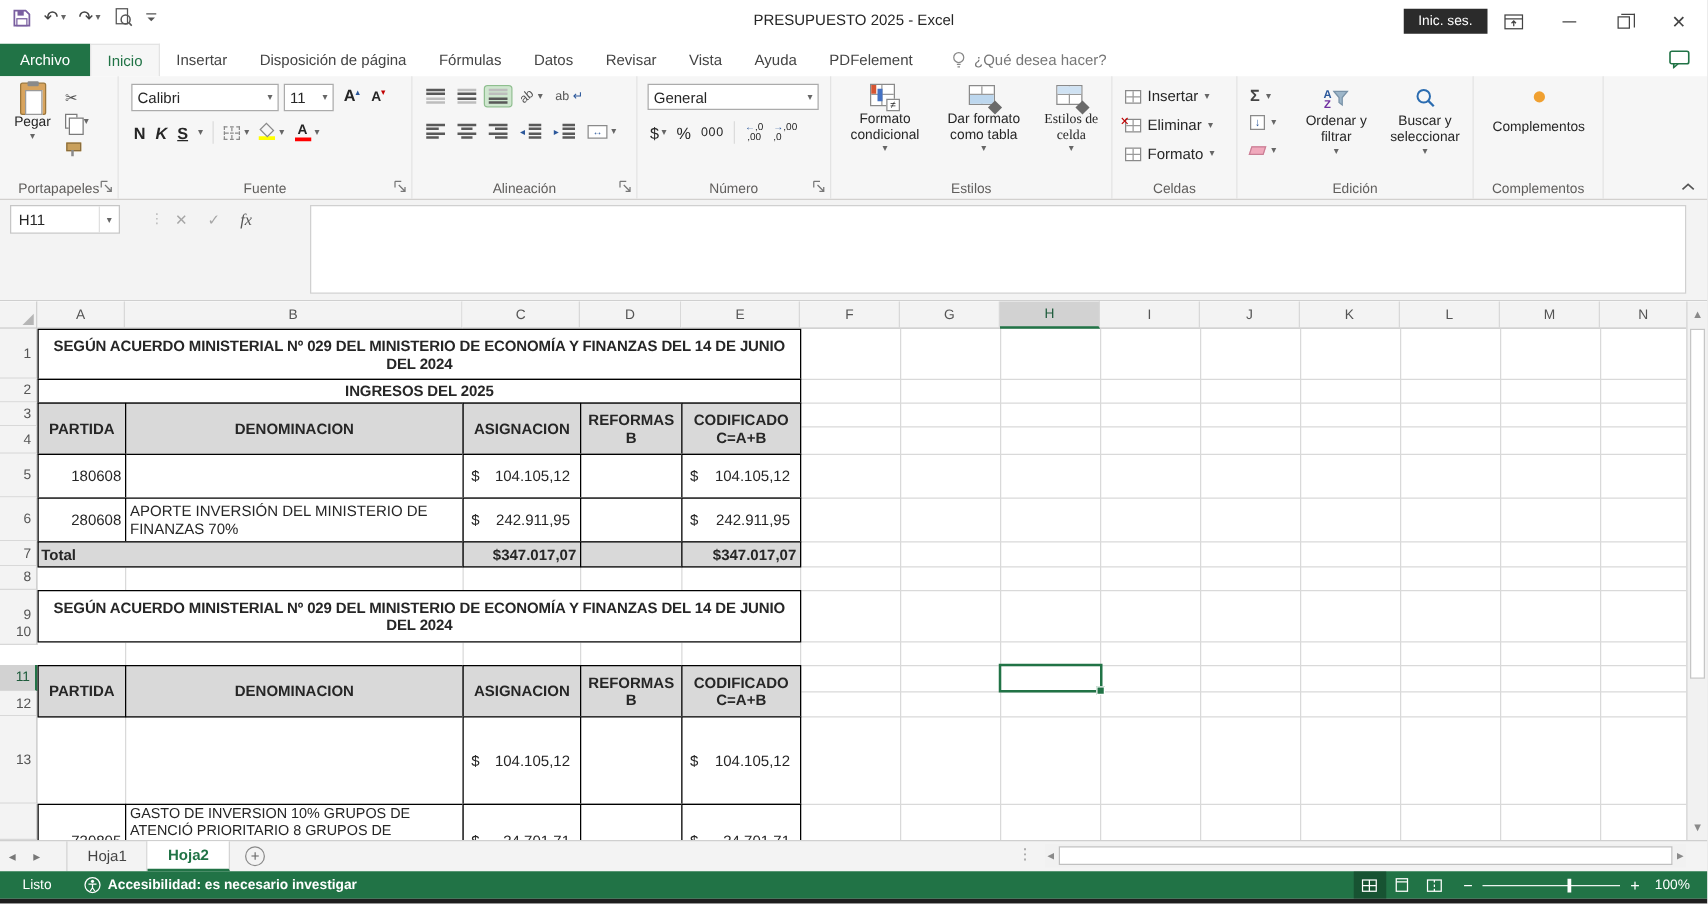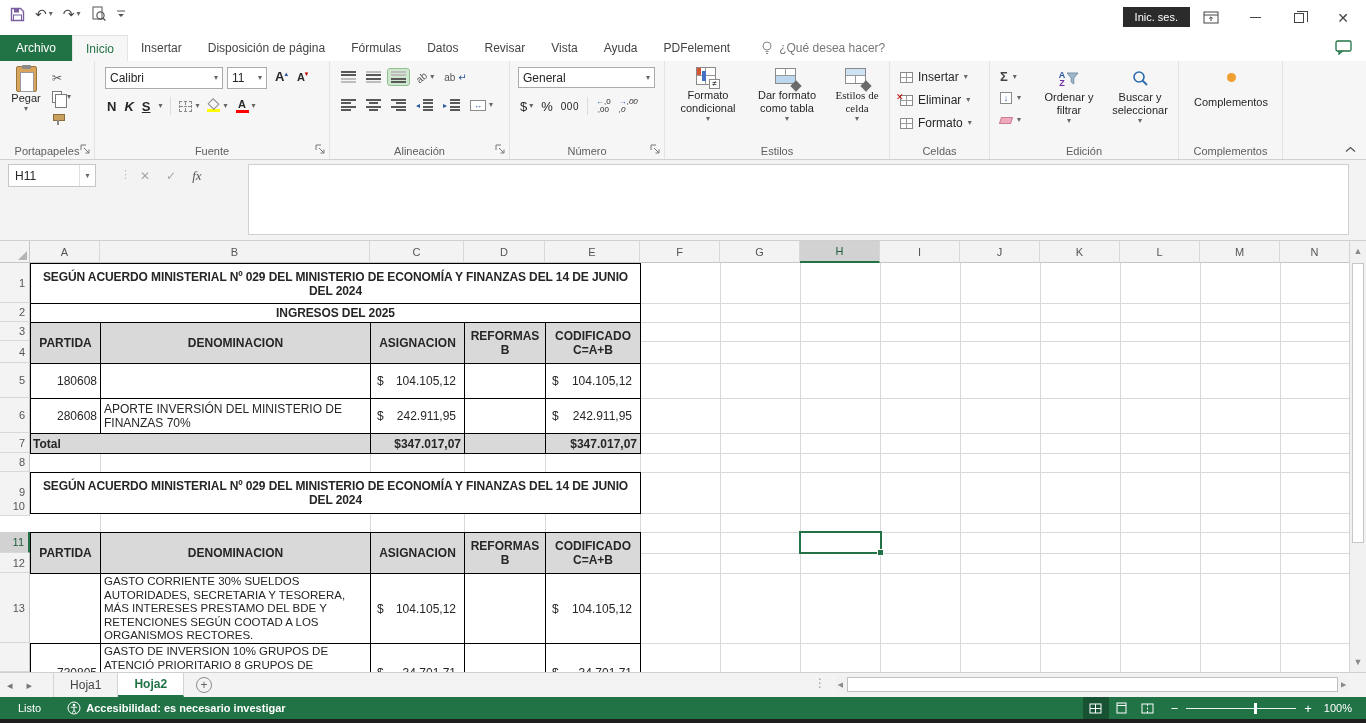--- a/index.html
+++ b/index.html
@@ -149,20 +149,21 @@
             <line x1="12" y1="12" x2="14.4" y2="14.6" stroke="#555" stroke-width="1.4"></line>
           </svg>
       </span>
       <span class="qbtn">
         <svg width="10" height="10" viewBox="0 0 10 10">
             <line x1="1" y1="2" x2="9" y2="2" stroke="#555"></line>
             <path d="M2 5 L5 8 L8 5 Z" fill="#555"></path>
           </svg>
       </span>
     </div>
+    <div class="wtitle">PRESUPUESTO 2025  -  Excel</div>
     <div class="signin">Inic. ses.</div>
     <div class="wctl" style="right:132px;">
       <svg width="16" height="13" viewBox="0 0 16 13">
           <rect x="1" y="1" width="14" height="11" fill="none" stroke="#444"></rect>
           <line x1="1" y1="4" x2="15" y2="4" stroke="#444"></line>
           <path d="M8 10 V6 M6.2 7.6 L8 5.8 L9.8 7.6" fill="none" stroke="#444"></path>
         </svg>
     </div>
     <div class="wctl" style="right:88px;">
         <span style="display:block;width:11px;border-top:1px solid #444;"></span>
@@ -375,21 +376,21 @@
       </div>
       <div class="minirow" style="left:10px;top:36px;gap:8px;">
         <span style="display:flex;align-items:center;gap:2px;">
             <span style="font-size:13px;">$</span>
             <span class="dd">▾</span>
           </span>
         <span style="font-size:13px;">%</span>
         <span style="font-size:10px;letter-spacing:0.5px;">000</span>
         <span class="vsep"></span>
         <span style="font-size:8px;line-height:8px;text-align:center;"><span style="color:#2b579a;">←</span>,0<br>,00</span>
-        <span style="font-size:8px;line-height:8px;text-align:left;font-style:italic;"><span style="color:#2b579a;">→</span>,00<br>,0</span>
+        <span style="font-size:8px;line-height:8px;text-align:left;"><span style="color:#2b579a;">→</span>,00<br>,0</span>
       </div>
       <div class="rg-label">Número</div>
       <span class="launcher">
           <svg width="11" height="11" viewBox="0 0 11 11">
             <path d="M1 1 h5 M1 1 v5" stroke="#777" fill="none"></path>
             <path d="M4 4 l5 5 M9 5.5 V9 H5.5" stroke="#777" fill="none"></path>
           </svg>
         </span>
     </div>
 
@@ -625,21 +626,20 @@
     <div class="cell c-hdr" style="left:370px;top:291px;width:95px;height:42px;">ASIGNACION</div>
     <div class="cell c-hdr" style="left:464px;top:291px;width:82px;height:42px;">
       <span>REFORMAS</span>
       <span>B</span>
     </div>
     <div class="cell c-hdr" style="left:545px;top:291px;width:96px;height:42px;">
       <span>CODIFICADO</span>
       <span>C=A+B</span>
     </div>
 
-    <div class="cell c-top" style="left:100px;top:332px;width:271px;height:71px;line-height:13.5px;font-size:11.5px;">GASTO CORRIENTE 30% SUELDOS AUTORIDADES, SECRETARIA Y TESORERA, MÁS INTERESES PRESTAMO DEL BDE Y RETENCIONES SEGÚN COOTAD A LOS ORGANISMOS RECTORES.</div>
     <div class="cell c-acc" style="left:370px;top:332px;width:95px;height:71px;">
         <span>$</span>
         <span>104.105,12</span>
       </div>
     <div class="cell" style="left:464px;top:332px;width:82px;height:71px;"></div>
     <div class="cell c-acc" style="left:545px;top:332px;width:96px;height:71px;">
         <span>$</span>
         <span>104.105,12</span>
       </div>
 

